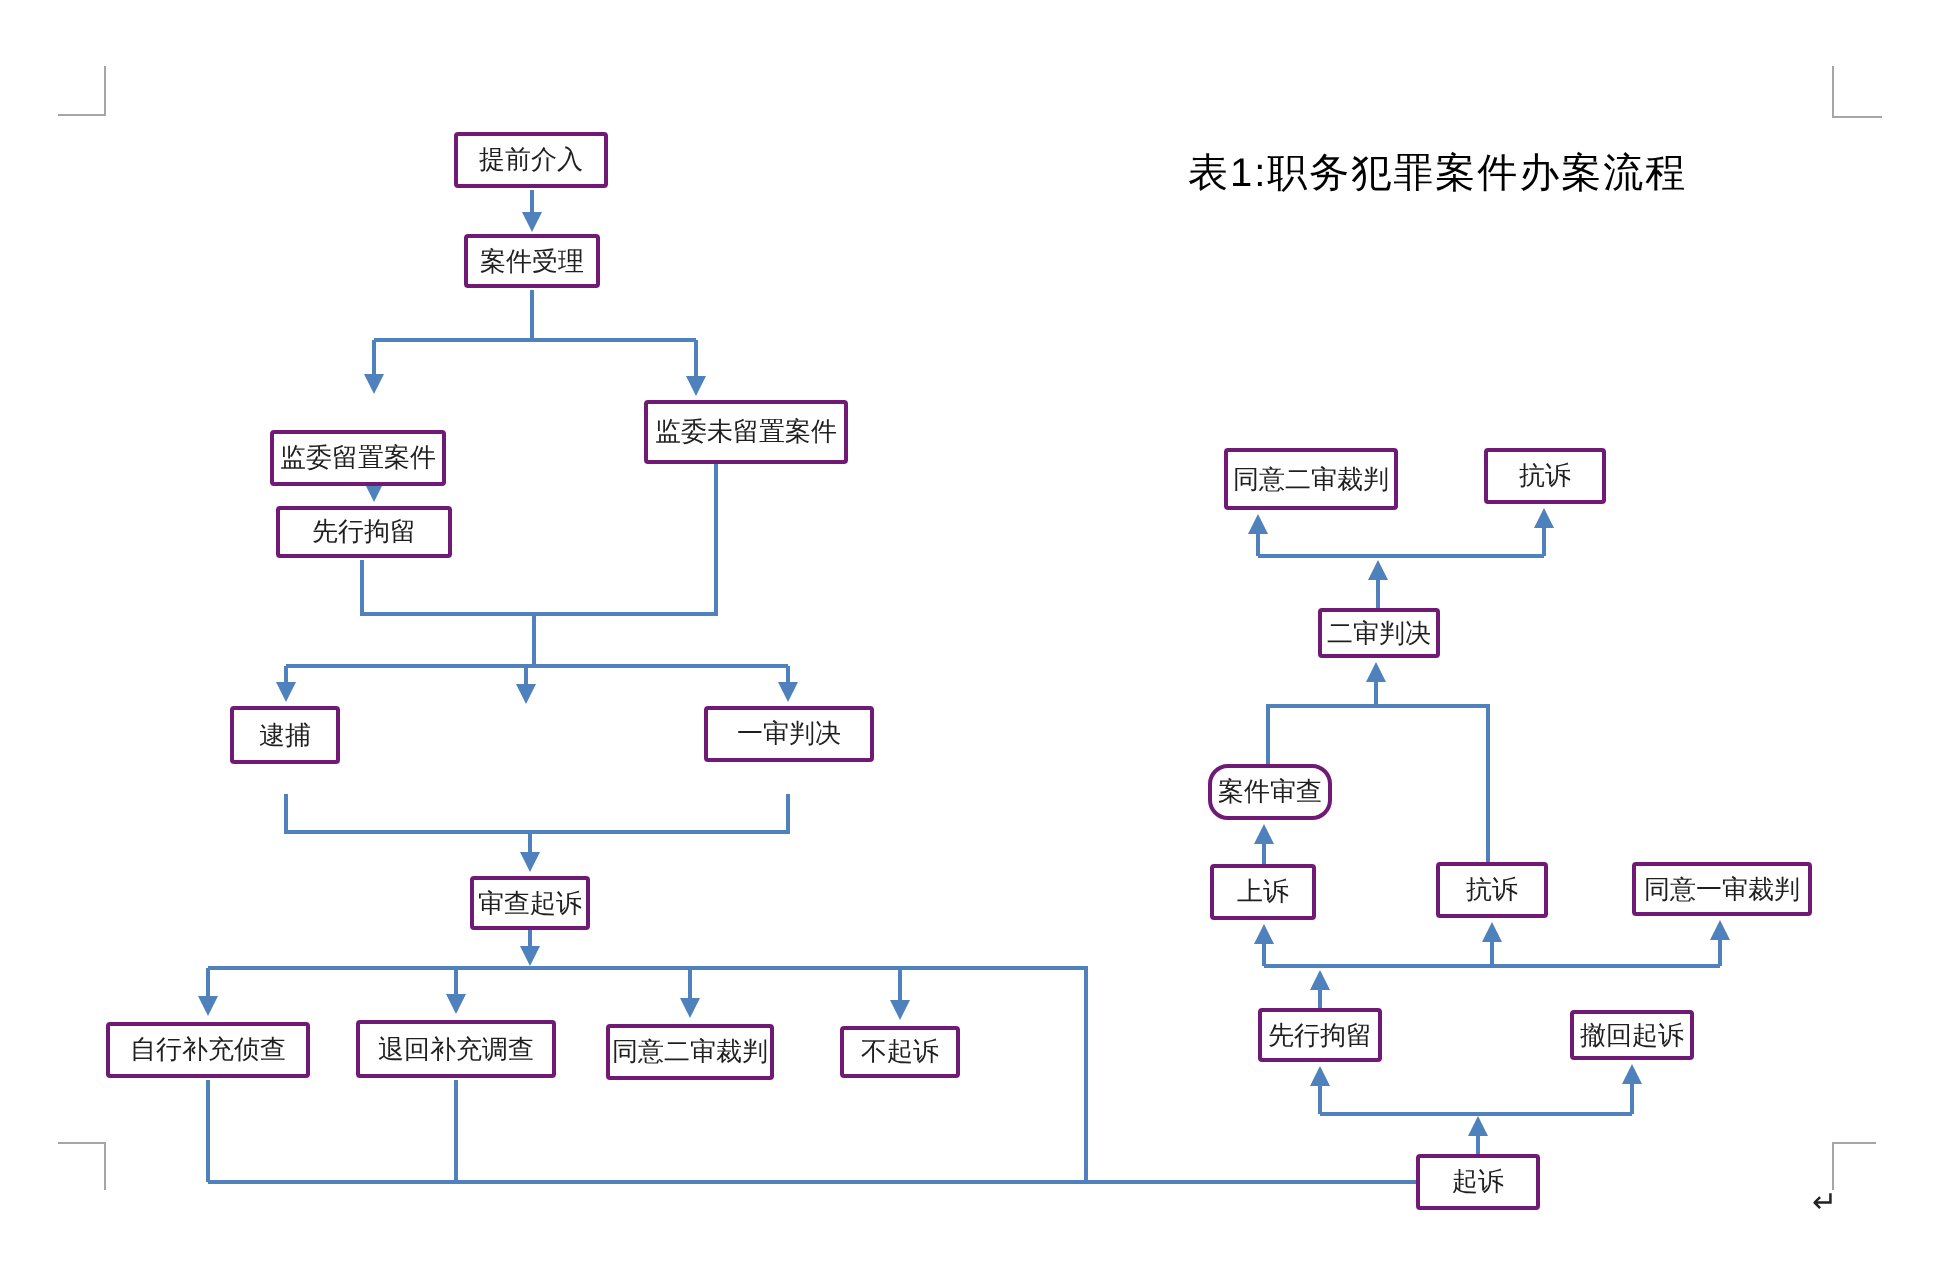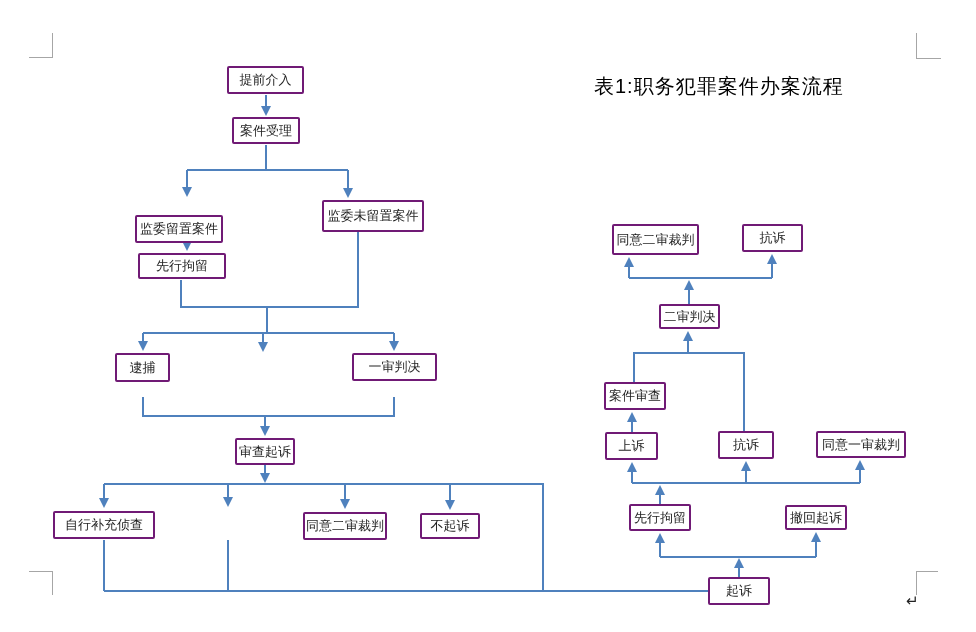--- a/index.html
+++ b/index.html
@@ -104,27 +104,28 @@
 
   <div class="node" style="left:227px;top:66px;width:77px;height:28px;">提前介入</div>
   <div class="node" style="left:232px;top:117px;width:68px;height:27px;">案件受理</div>
   <div class="node" style="left:135px;top:199px;width:88px;height:28px;margin-top:16px;">监委留置案件</div>
   <div class="node" style="left:322px;top:200px;width:102px;height:32px;">监委未留置案件</div>
   <div class="node" style="left:138px;top:253px;width:88px;height:26px;">先行拘留</div>
   <div class="node" style="left:115px;top:353px;width:55px;height:29px;">逮捕</div>
   <div class="node" style="left:352px;top:353px;width:85px;height:28px;">一审判决</div>
   <div class="node" style="left:235px;top:438px;width:60px;height:27px;">审查起诉</div>
   <div class="node" style="left:53px;top:511px;width:102px;height:28px;">自行补充侦查</div>
+  <div class="node" style="left:178px;top:510px;width:100px;height:29px;">退回补充调查</div>
   <div class="node" style="left:303px;top:512px;width:84px;height:28px;">同意二审裁判</div>
   <div class="node" style="left:420px;top:513px;width:60px;height:26px;">不起诉</div>
 
   <div class="node" style="left:586px;top:224px;width:87px;height:31px;margin-left:26px;">同意二审裁判</div>
   <div class="node" style="left:742px;top:224px;width:61px;height:28px;">抗诉</div>
   <div class="node" style="left:659px;top:304px;width:61px;height:25px;">二审判决</div>
-  <div class="node" style="left:604px;top:382px;width:62px;height:28px;">案件审查</div>
+  <div class="node" style="left:604px;top:382px;width:62px;height:28px;border-radius:10px;">案件审查</div>
   <div class="node" style="left:605px;top:432px;width:53px;height:28px;">上诉</div>
   <div class="node" style="left:718px;top:431px;width:56px;height:28px;">抗诉</div>
   <div class="node" style="left:816px;top:431px;width:90px;height:27px;">同意一审裁判</div>
   <div class="node" style="left:629px;top:504px;width:62px;height:27px;">先行拘留</div>
   <div class="node" style="left:785px;top:505px;width:62px;height:25px;">撤回起诉</div>
   <div class="node" style="left:708px;top:577px;width:62px;height:28px;">起诉</div>
 
 </div>
 
 </body></html>

